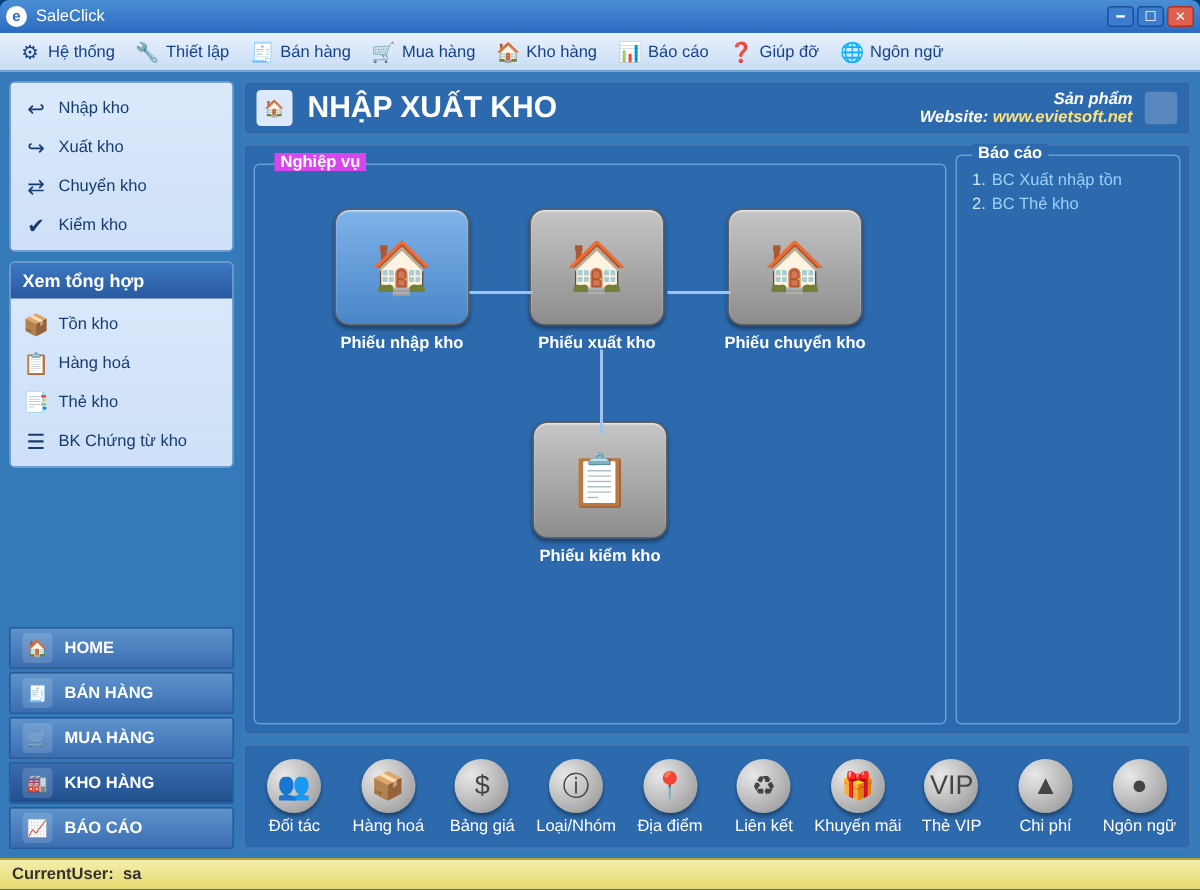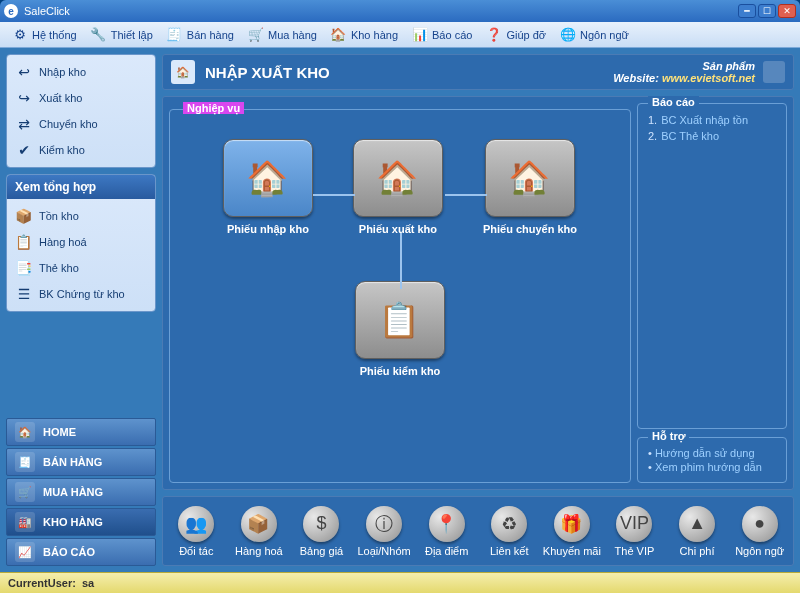--- a/index.html
+++ b/index.html
@@ -28,21 +28,21 @@
 
 .navbtns { display: flex; flex-direction: column; gap: 2px; margin-top: auto;}
 .navbtn { height: 28px; display: flex; align-items: center; gap: 8px; padding: 0 8px; color: #fff; font-weight: bold; background: linear-gradient(#5e93cd, #3a6db0); border: 1px solid #2a5a96; border-radius: 2px; cursor: pointer; font-size: 12px;}
 .navbtn.active{ background: linear-gradient(#3a6db0, #1f4f8c);}
 .navbtn .navicon{ width: 20px; height: 20px; background: rgba(255,255,255,0.15); border-radius: 3px; display: flex; align-items: center; justify-content: center;}
 
 
 .content { flex: 1; display: flex; flex-direction: column; gap: 6px;}
 .content-header { height: 36px; border: 1px solid #4b7bb4; border-radius: 3px; background: #2d6aad; display: flex; align-items: center; padding: 0 8px; color: #fff;}
 .ch-icon { width: 24px; height: 24px; background: #dbe9fb; border-radius: 3px; margin-right: 10px; display: flex; align-items:center; justify-content:center;}
-.ch-title { font-size: 15px; font-weight: bold; flex: 1;}
+.ch-title { font-size: 20px; font-weight: bold; flex: 1;}
 .ch-right { text-align: right; color: #cfe4ff; font-style: italic;}
 .ch-right .prod{ font-weight: bold; color:#fff;}
 .ch-right .weblbl{ color:#fff; font-weight:bold;}
 .ch-right .weburl{ color:#ffe27a; font-weight:bold;}
 .ch-badge{ width:22px; height:22px; margin-left:8px;}
 
 .workspace { flex: 1; background: #2d6aad; border: 1px solid #4b7bb4; border-radius: 3px; display: flex; }
 .ws-left { flex: 1; position: relative; margin: 6px;}
 .fieldset-label { position: absolute; top: -1px; left: 14px; color: #fff; font-weight: bold; background: #d946ef; padding: 0 4px; z-index:2;}
 .ws-left-border{ position:absolute; inset:6px 0 0 0; border:1px solid #6a9fd6; border-radius: 4px;}
@@ -246,27 +246,20 @@
         </div>
       </div>
       <div class="ws-right">
         <div class="right-box" style="flex:1;">
           <div class="rb-title">Báo cáo</div>
           <ol id="reports-list">
               <li><span class="num">1.</span>BC Xuất nhập tồn</li>
               <li><span class="num">2.</span>BC Thẻ kho</li>
             </ol>
         </div>
-        <div class="right-box">
-          <div class="rb-title">Hỗ trợ</div>
-          <ul id="support-list">
-              <li>Hướng dẫn sử dụng</li>
-              <li>Xem phim hướng dẫn</li>
-            </ul>
-        </div>
       </div>
     </div>
 
     <div class="bottombar" id="bottombar">
         <div class="bb-item">
           <div class="bb-icon">👥</div>
           <div>Đối tác</div>
         </div>
         <div class="bb-item">
           <div class="bb-icon">📦</div>

